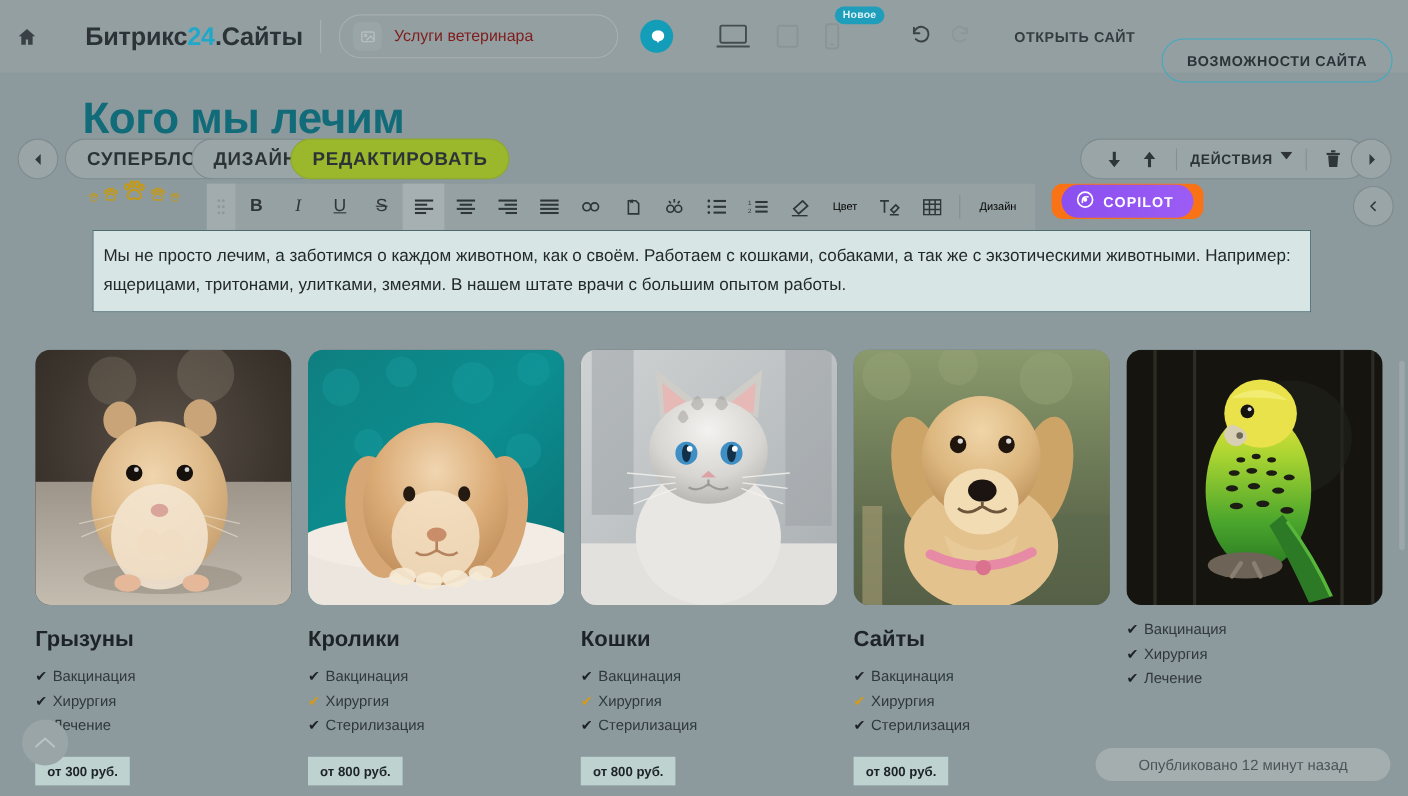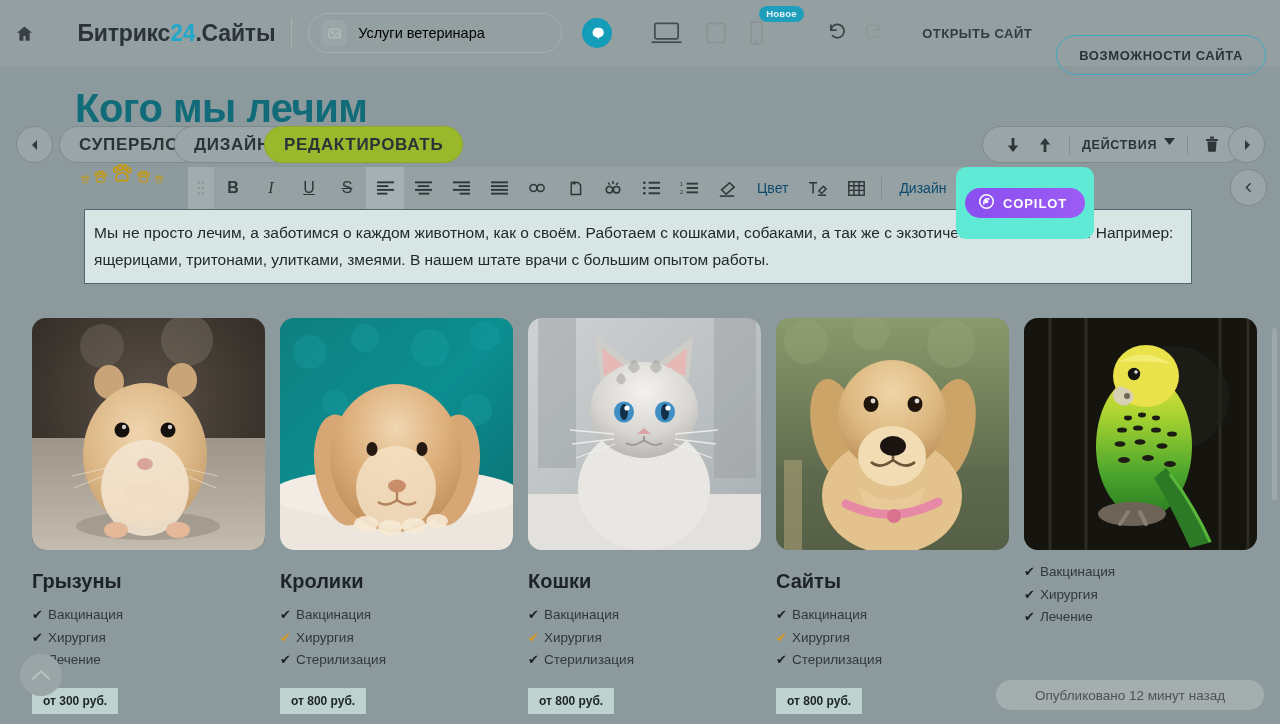--- a/index.html
+++ b/index.html
@@ -32,21 +32,21 @@
 
   .searchbox {
     width: 302px; height: 40px; border: 1px solid #a6afb1; border-radius: 20px;
     display: flex; align-items: center; padding: 0 12px; background: transparent;
   }
   .img-chip {
     width: 26px; height: 26px; border-radius: 6px; background: #9aa5a7;
     display: flex; align-items: center; justify-content: center; flex: none;
     color: #b6bec0;
   }
-  .searchbox .placeholder { font-size: 14.5px; color: #000000; margin-left: 11px; }
+  .searchbox .placeholder { font-size: 14.5px; color: #7f1d1d; margin-left: 11px; }
 
   .cloud-btn {
     width: 30px; height: 30px; border-radius: 50%; background: #149db8;
     display: flex; align-items: center; justify-content: center; margin-left: 20px;
     color: #fff; flex: none;
   }
 
   .device-group { display: flex; align-items: center; gap: 22px; margin-left: 38px; }
   .dev-icon { color: #454c51; display: flex; align-items: center; position: relative; }
   .dev-icon.inactive { color: #8b9496; }
@@ -179,27 +179,27 @@
     width: 26px; height: 42px; background: #a2acae;
     display: flex; align-items: center; justify-content: center; cursor: grab;
   }
   .fmt-btn {
     width: 38px; height: 42px; display: flex; align-items: center; justify-content: center;
     color: #2e3639; cursor: pointer; font-size: 16px;
   }
   .fmt-btn.active { background: #a6b0b2; }
   .fmt-text {
     height: 42px; display: flex; align-items: center; padding: 0 11px;
-    font-size: 14px; color: #0c4a6e; cursor: pointer; white-space: nowrap;
+    font-size: 10px; color: #000000; cursor: pointer; white-space: nowrap;
   }
   .fmt-sep { width: 1px; height: 22px; background: #838e91; margin: 0 6px; }
 
   .copilot-wrap {
     position: absolute; left: 956px; top: 167px;
-    background: #5eead4; border-radius: 10px; padding: 21px 9px;
+    background: #f97316; border-radius: 10px; padding: 1px 9px;
     z-index: 55;
   }
   .copilot {
     height: 30px; border-radius: 15px;
     background: linear-gradient(90deg,#8a4ff0 0%, #9c5cf5 100%);
     display: flex; align-items: center; gap: 8px; padding: 0 18px 0 13px;
     color: #fff; font-size: 13px; font-weight: 700; letter-spacing: .9px;
     cursor: pointer; white-space: nowrap;
   }
 

